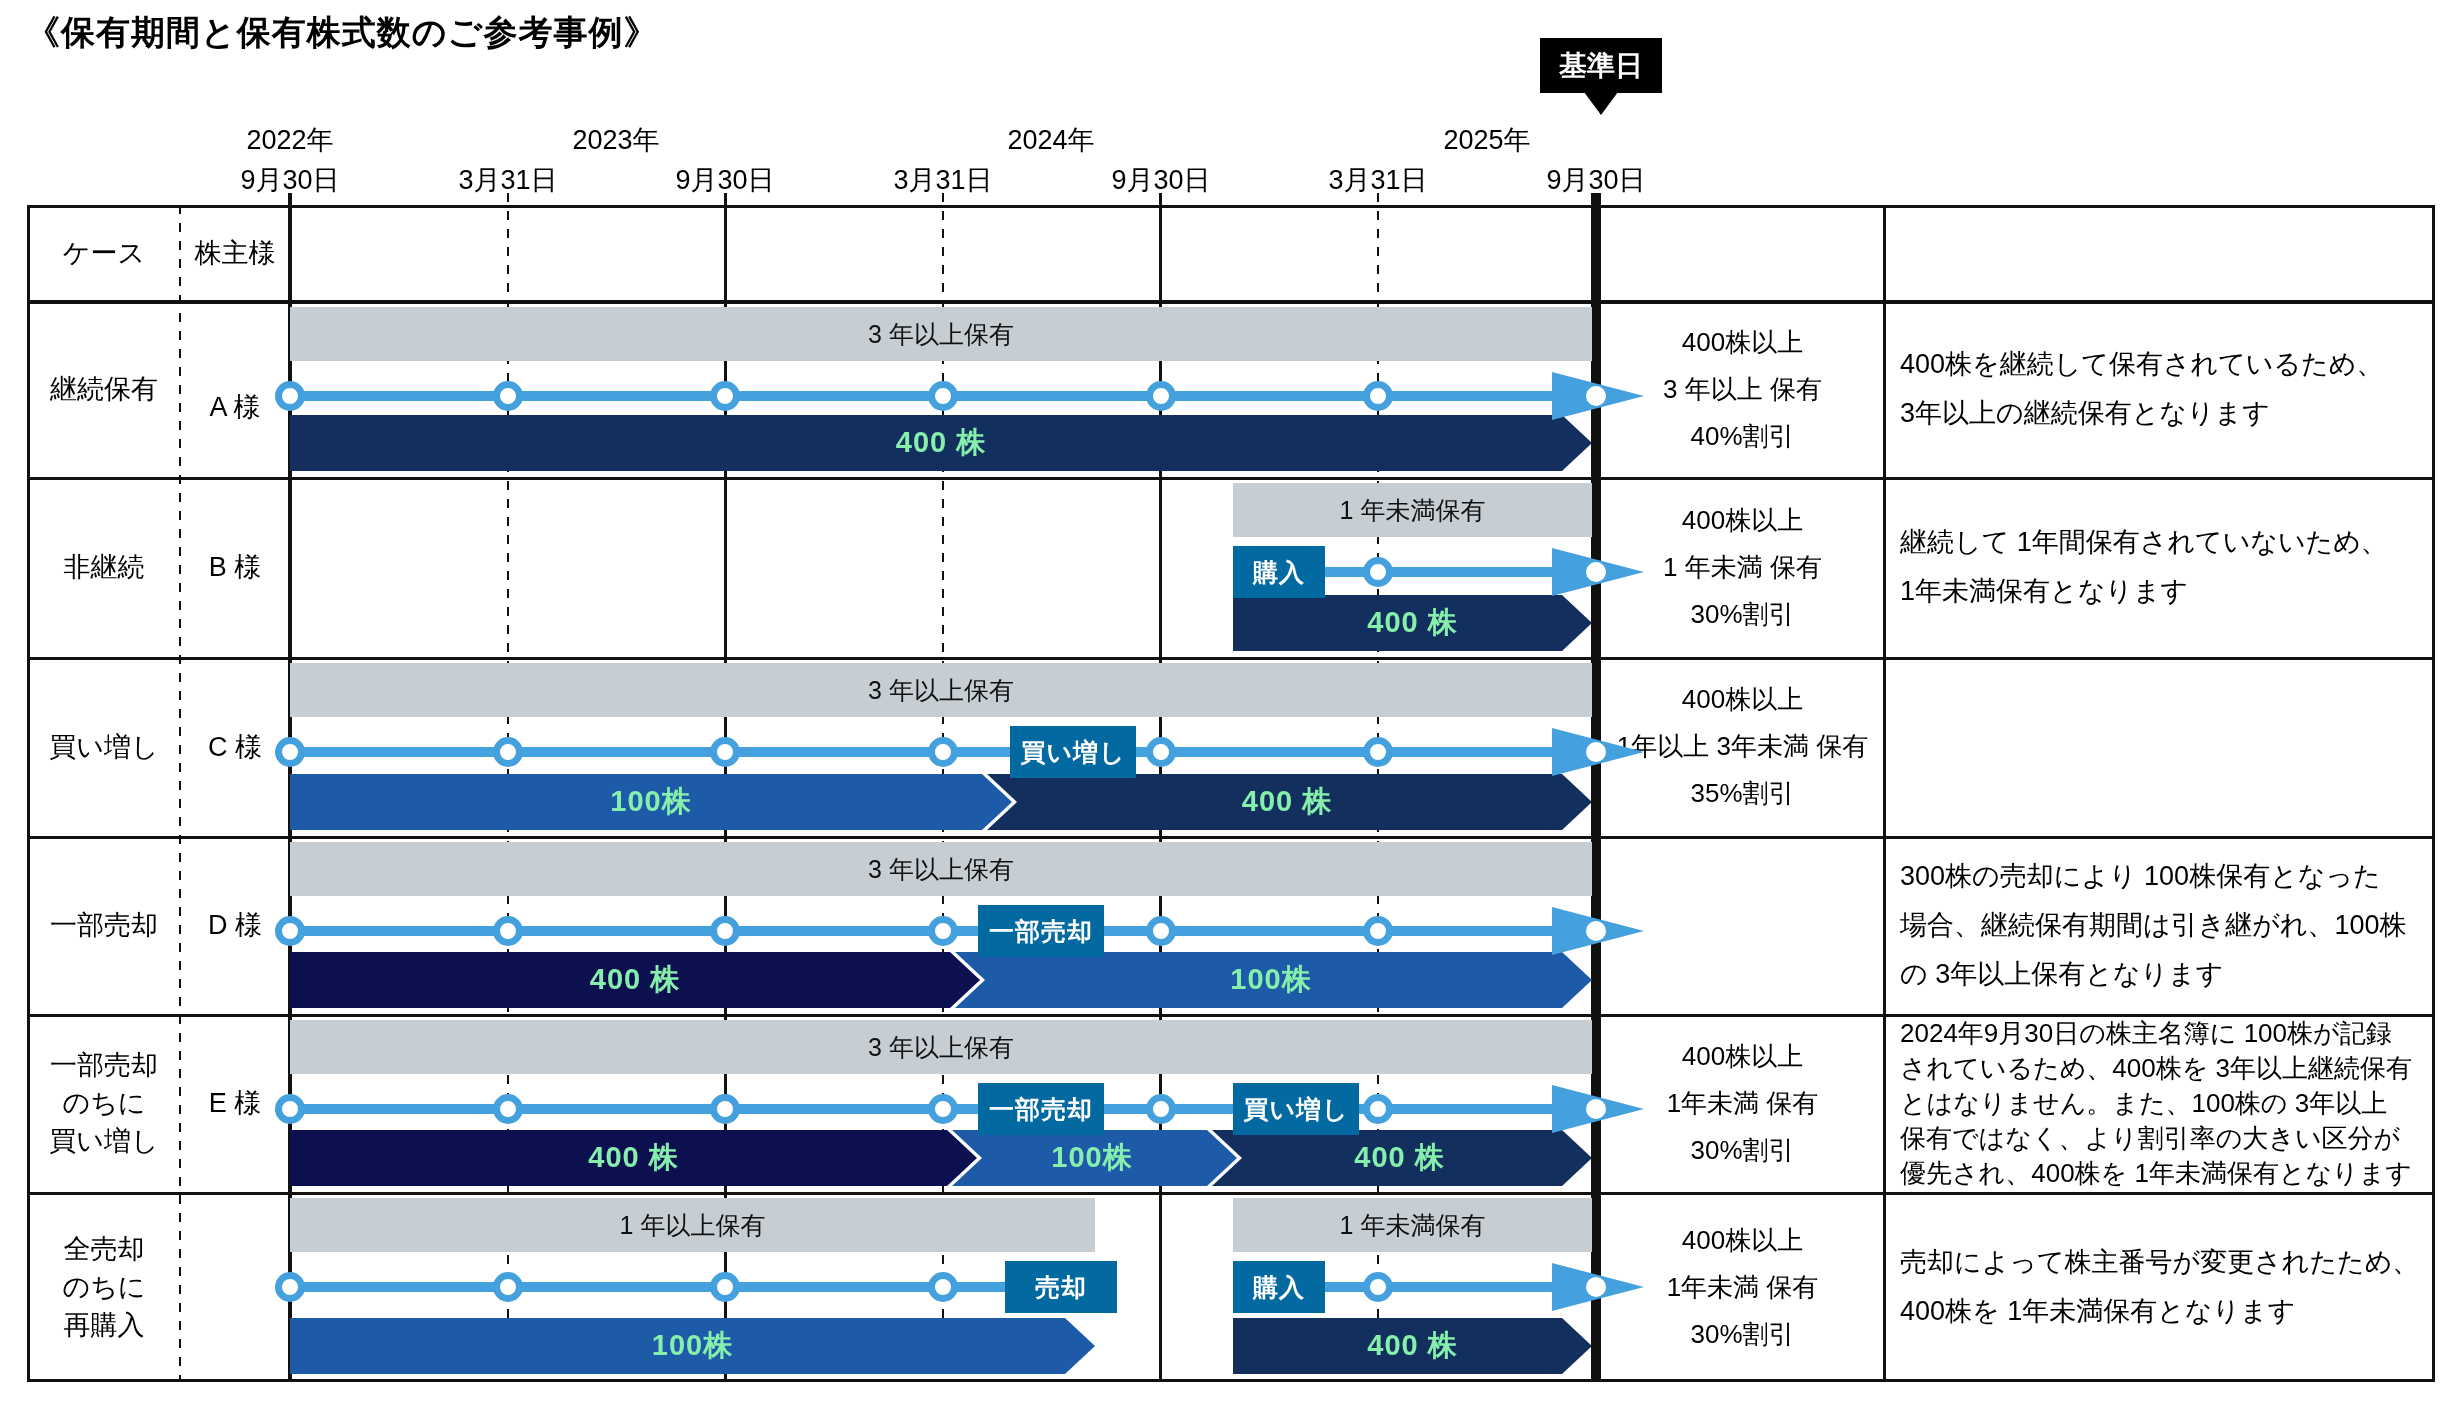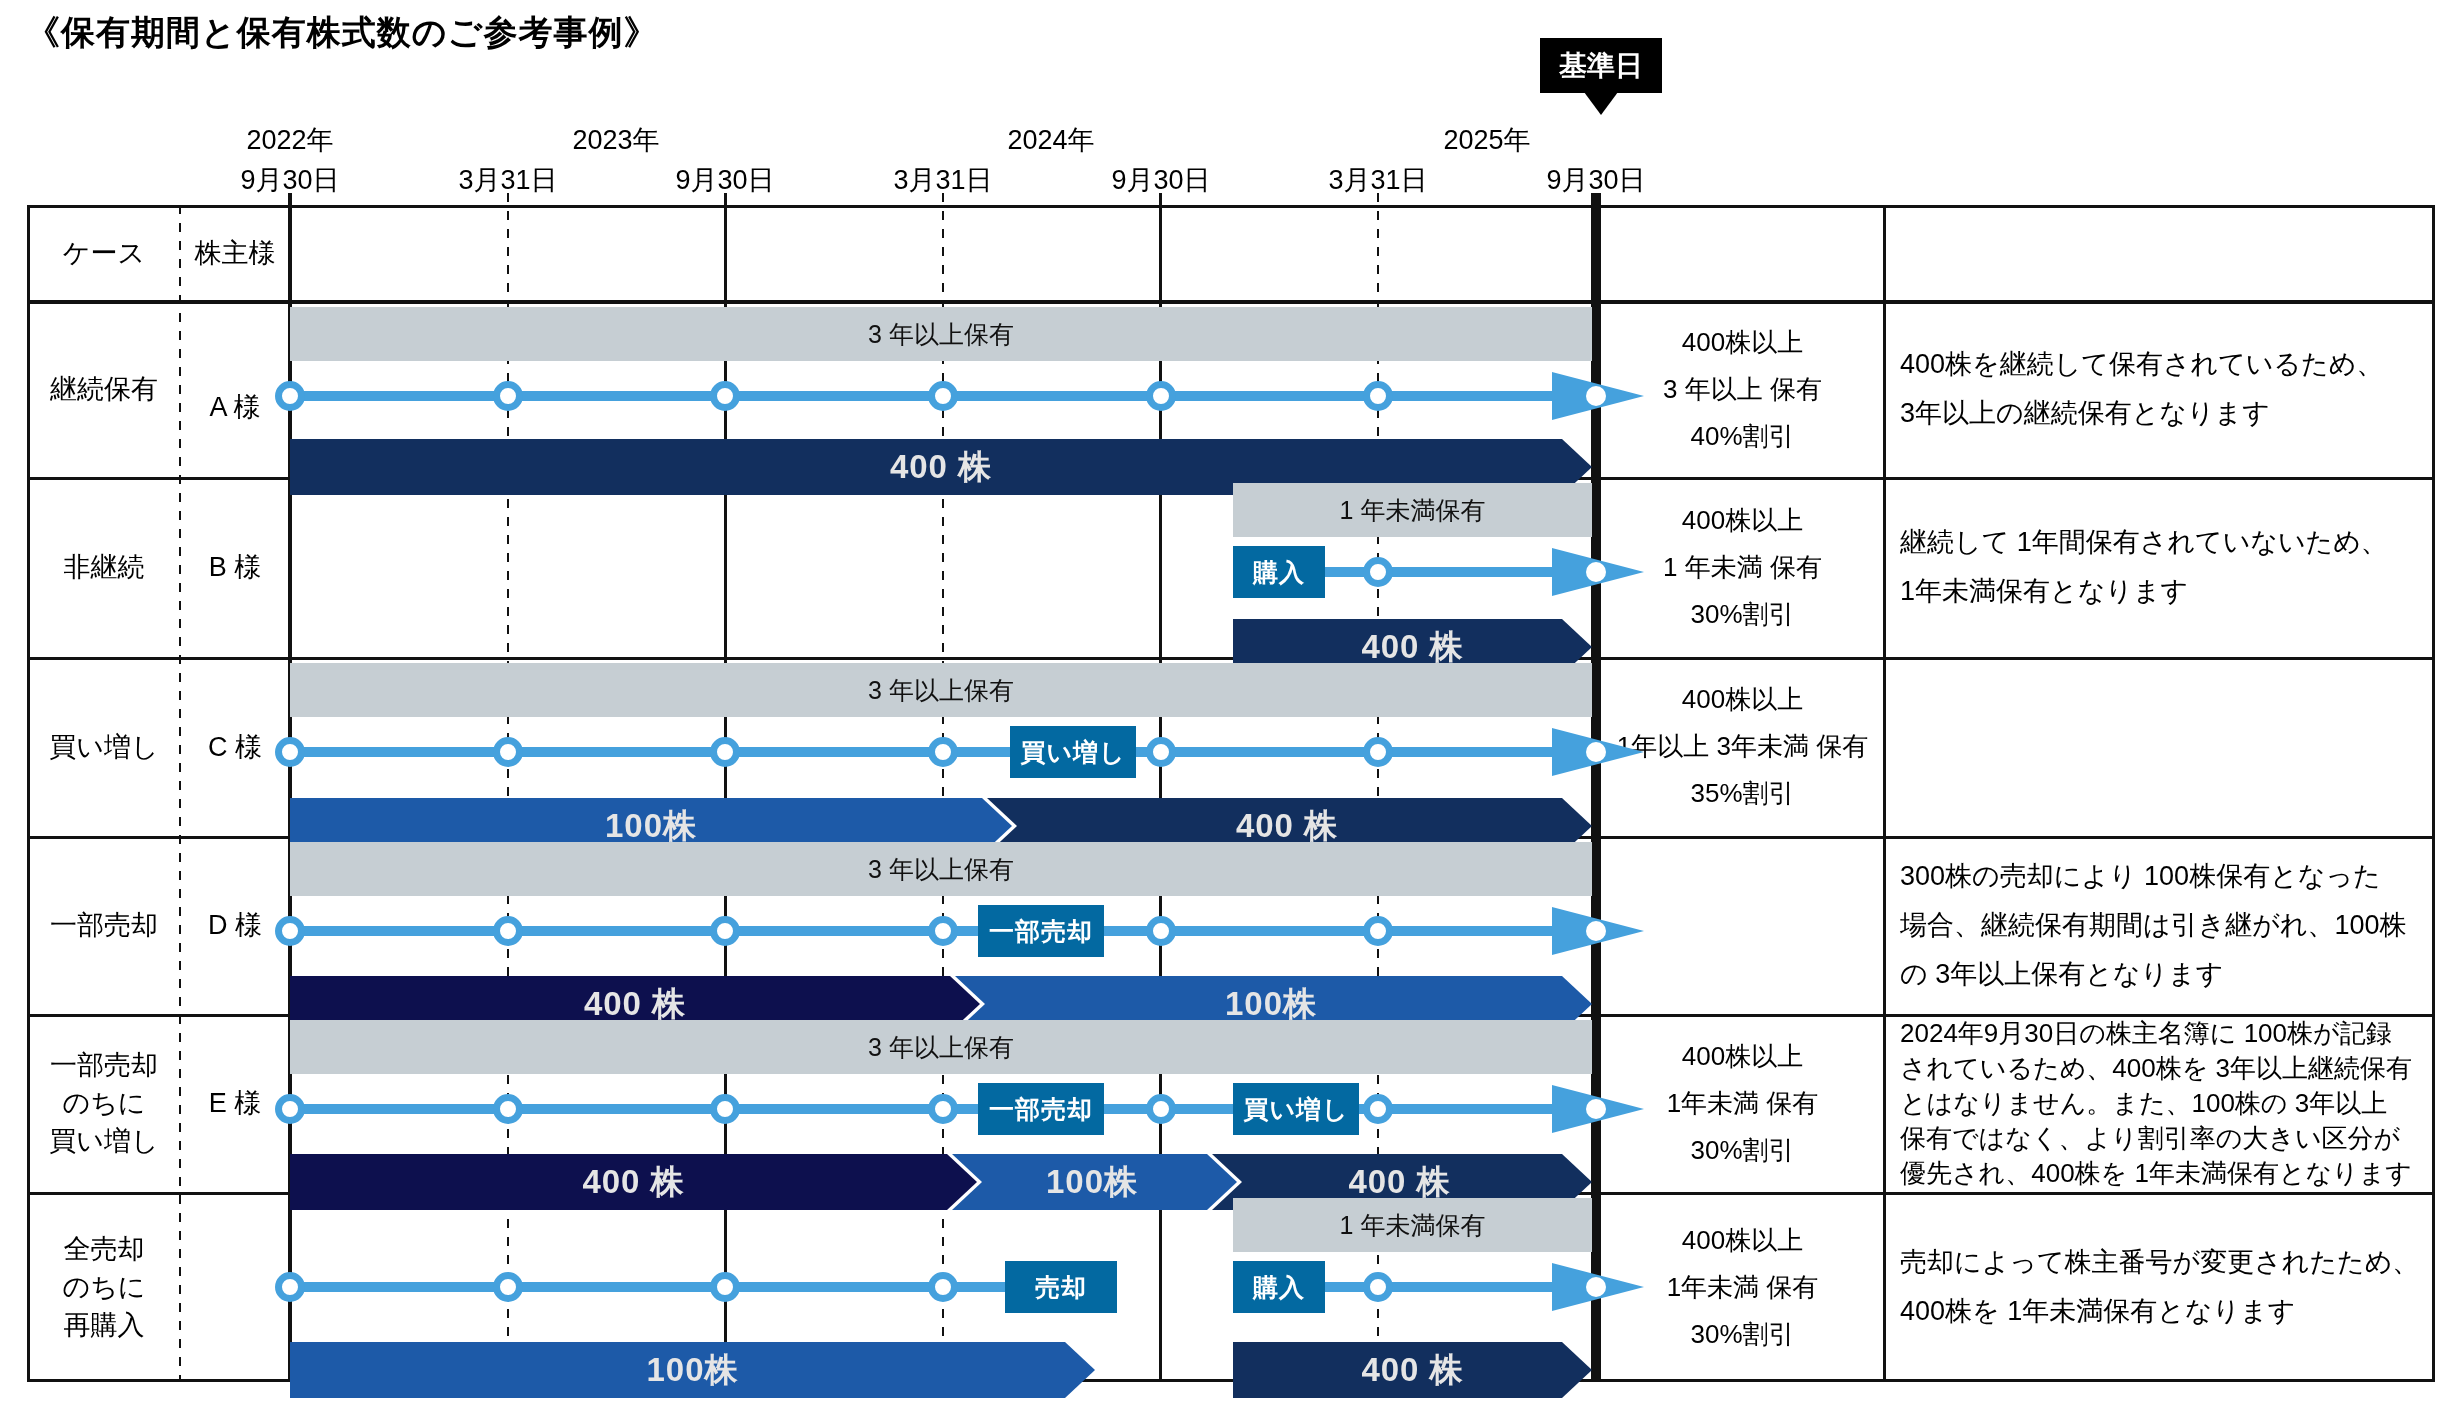--- a/index.html
+++ b/index.html
@@ -21,22 +21,22 @@
   .disc{display:flex;align-items:center;justify-content:center;text-align:center;white-space:pre-line;font-size:26px;line-height:47px;}
   .expl{display:flex;align-items:center;text-align:left;white-space:pre-line;font-size:27px;line-height:49px;padding-left:14px;box-sizing:border-box;}
   .expl.tight{font-size:26px;line-height:35px;}
   
   .graybar{background:#C6CED3;display:flex;align-items:center;justify-content:center;font-size:25px;color:#111;}
   .tl{background:#45A1DD;height:10px;z-index:4;}
   .dot{width:30px;height:30px;box-sizing:border-box;border:7px solid #45A1DD;background:#fff;border-radius:50%;z-index:5;}
   .ahead{width:92px;height:48px;background:#45A1DD;clip-path:polygon(0 0,100% 50%,0 100%);z-index:6;}
   .adot{width:20px;height:20px;background:#fff;border-radius:50%;z-index:7;}
   .badge{background:#0369a1;color:#fff;font-weight:700;font-size:25px;display:flex;align-items:center;justify-content:center;z-index:6;letter-spacing:1px;}
-  .sbar{display:flex;align-items:center;justify-content:center;color:#e5e5e5;font-weight:700;font-size:33px;letter-spacing:1px;
-        clip-path:polygon(0 0,calc(100% - 30px) 0,100% 50%,calc(100% - 30px) 100%,0 100%);margin-top:24px;}
+  .sbar{display:flex;align-items:center;justify-content:center;color:#86efac;font-weight:700;font-size:29px;letter-spacing:1px;
+        clip-path:polygon(0 0,calc(100% - 30px) 0,100% 50%,calc(100% - 30px) 100%,0 100%);}
   .navy{background:#122F5E;}
   .dnavy{background:#0D104E;}
   .mblue{background:#1D5AA8;}
   .ow{filter:drop-shadow(5px 0 0 #fff);}
   .z1{z-index:1}.z2{z-index:2}.z3{z-index:3}
 </style>
 </head>
 <body>
 
 <div class="canvas">
@@ -227,20 +227,23 @@
 30%割引</div>
   <div class="abs expl tight" style="left:1886px;top:1014px;width:546px;height:178px;">2024年9月30日の株主名簿に 100株が記録
 されているため、400株を 3年以上継続保有
 とはなりません。また、100株の 3年以上
 保有ではなく、より割引率の大きい区分が
 優先され、400株を 1年未満保有となります</div>
 
   <div class="abs cellc" style="left:28px;top:1192px;width:152px;height:190px;">全売却
 のちに
 再購入</div>
+  <div class="abs graybar" style="left:290px;top:1198px;width:805px;height:54px;z-index:2;">
+      <span>1 年以上保有</span>
+    </div>
   <div class="abs graybar" style="left:1233px;top:1198px;width:359px;height:54px;z-index:2;">
       <span>1 年未満保有</span>
     </div>
   <div class="abs tl" style="left:290px;top:1282px;width:718px;"></div>
   <div class="abs dot" style="left:275px;top:1272px;"></div>
   <div class="abs dot" style="left:493px;top:1272px;"></div>
   <div class="abs dot" style="left:710px;top:1272px;"></div>
   <div class="abs dot" style="left:928px;top:1272px;"></div>
   <div class="abs badge" style="left:1005px;top:1261px;width:112px;height:52px;">
       <span>売却</span>

